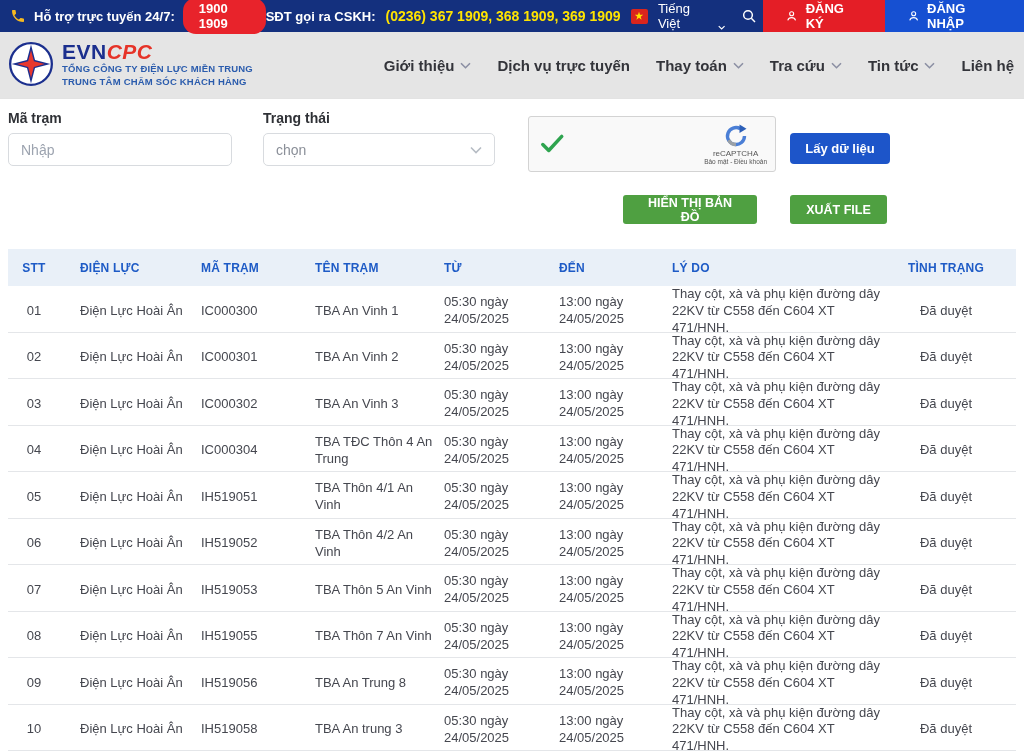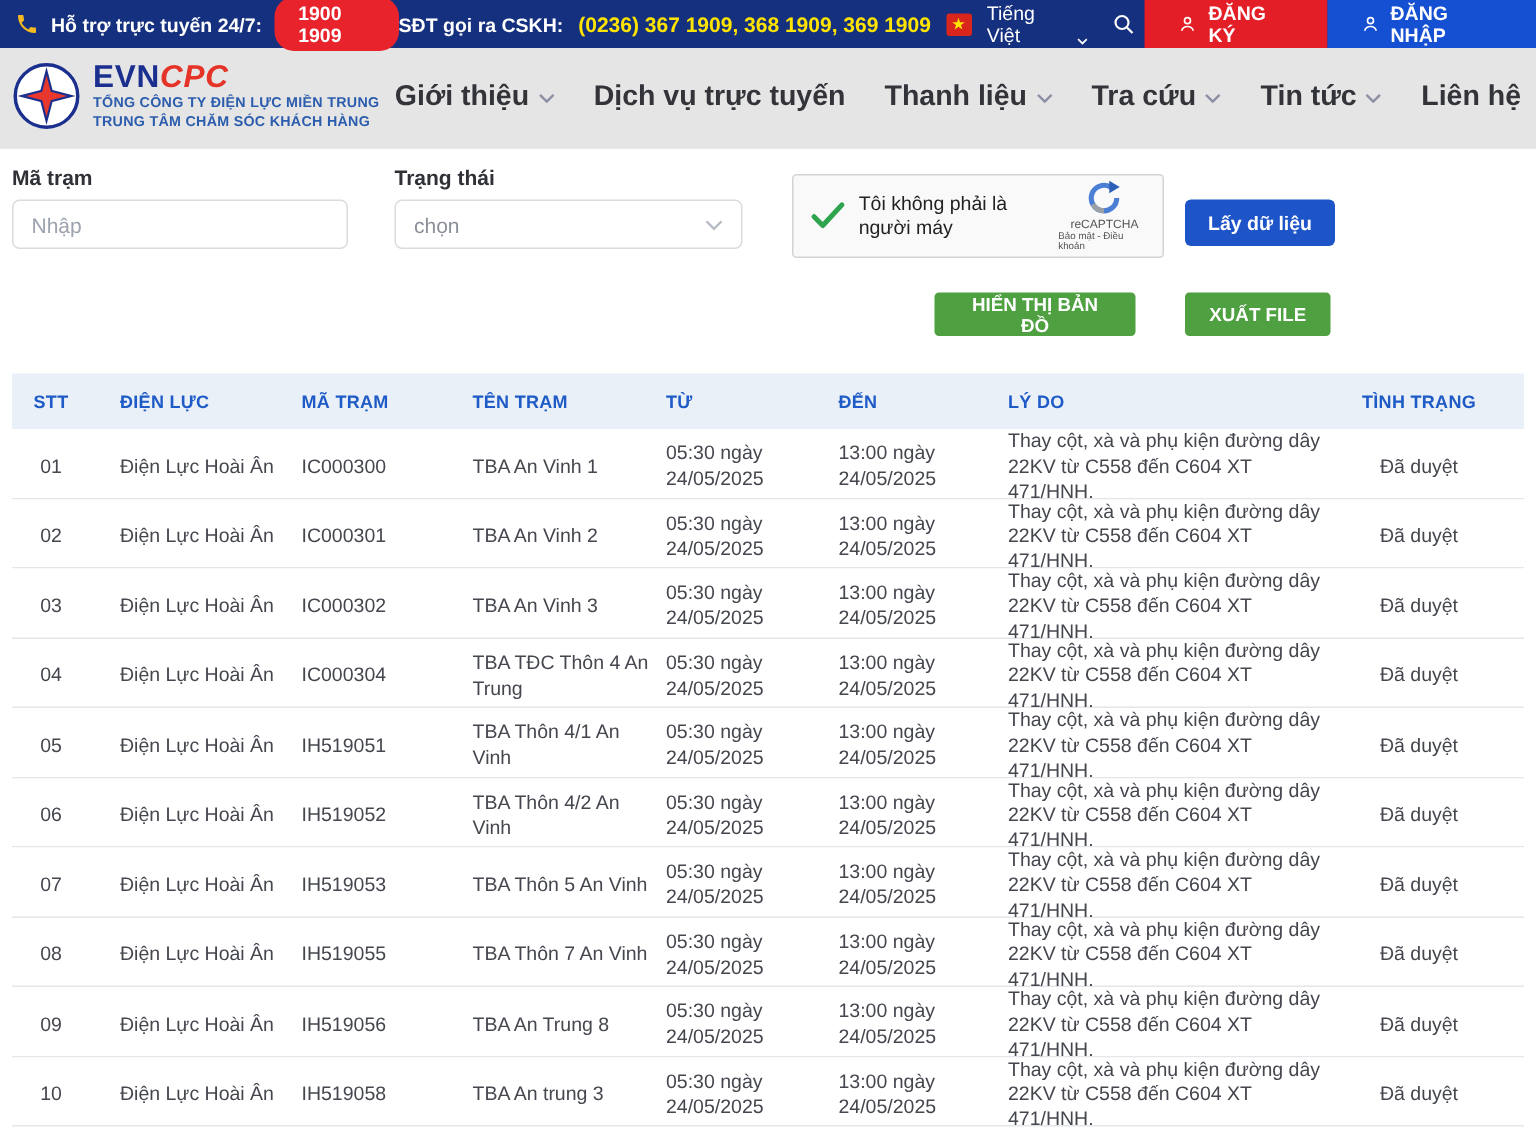--- a/index.html
+++ b/index.html
@@ -23,21 +23,21 @@
   .auth-btn.login { background:#1650D2; }
 
   
   .header { height:67px; background:#e5e5e5; border-bottom:1px solid #E3E3E3; display:flex; align-items:center; justify-content:space-between; padding:0 10px 0 8px; }
   .logo { display:flex; align-items:flex-start; gap:8px; cursor:pointer; }
   .logo-line1 { font-size:21px; font-weight:800; letter-spacing:0.5px; line-height:1.05; }
   .evn { color:#1B2F8E; }
   .cpc { color:#E63328; font-style:italic; }
   .org { font-size:9.5px; font-weight:bold; color:#2B5CAD; letter-spacing:0.2px; line-height:1.35; }
   .nav { display:flex; align-items:center; gap:26px; }
-  .nav-item { display:flex; align-items:center; gap:6px; font-size:19px; font-weight:bold; color:#33343A; cursor:pointer; white-space:nowrap; }
+  .nav-item { display:flex; align-items:center; gap:6px; font-size:15px; font-weight:bold; color:#33343A; cursor:pointer; white-space:nowrap; }
   .nav-item .chev { stroke:#8b8fa3; }
 
   
   .form-area { position:relative; height:150px; }
   .f-label { font-size:14px; font-weight:bold; color:#2F3136; margin-bottom:7px; }
   .fg-matram { position:absolute; left:8px; top:11px; }
   .fg-trangthai { position:absolute; left:263px; top:11px; }
   .f-input { width:224px; height:33px; border:1px solid #D8DBDF; border-radius:5px; padding:0 12px; font-size:14px; color:#14532d; font-family:"Liberation Sans",sans-serif; outline:none; }
   .f-input::placeholder { color:#9CA3AF; }
   .f-select { width:232px; height:33px; border:1px solid #D8DBDF; border-radius:5px; padding:0 12px; font-size:14px; color:#8A8F98; display:flex; align-items:center; justify-content:space-between; cursor:pointer; background:#fff; }
@@ -140,21 +140,21 @@
             <path d="M1 1.3L5.5 5.7L10 1.3" stroke="#8b8fa3" stroke-width="1.6"></path>
           </svg>
   </div>
 
   <div class="nav-item">
     <span class="nav-label">Dịch vụ trực tuyến</span>
 
   </div>
 
   <div class="nav-item">
-    <span class="nav-label">Thanh liệu</span>
+    <span class="nav-label">Thay toán</span>
     <svg class="chev" width="11" height="7" viewBox="0 0 11 7" fill="none">
             <path d="M1 1.3L5.5 5.7L10 1.3" stroke="#8b8fa3" stroke-width="1.6"></path>
           </svg>
   </div>
 
   <div class="nav-item">
     <span class="nav-label">Tra cứu</span>
     <svg class="chev" width="11" height="7" viewBox="0 0 11 7" fill="none">
             <path d="M1 1.3L5.5 5.7L10 1.3" stroke="#8b8fa3" stroke-width="1.6"></path>
           </svg>
@@ -185,21 +185,20 @@
         <span>chọn</span>
         <svg width="12" height="8" viewBox="0 0 12 8" fill="none">
             <path d="M1 1.5L6 6.5L11 1.5" stroke="#B6BCC4" stroke-width="1.6"></path>
           </svg>
       </div>
     </div>
     <div class="recaptcha">
       <svg width="26" height="26" viewBox="0 0 24 24" fill="none">
           <path d="M3.5 12.5L9 18L21 5" stroke="#2EA44F" stroke-width="3.2" stroke-linecap="round" stroke-linejoin="round"></path>
         </svg>
-      <div class="rc-text">Tôi không phải là người máy</div>
       <div class="rc-right">
         <svg width="24" height="24" viewBox="0 0 24 24" fill="none">
           <path d="M20.5 12a8.5 8.5 0 1 1-4.2-7.3" stroke="#4B7FD6" stroke-width="3.4"></path>
           <path d="M12 20.5a8.5 8.5 0 0 1-7.4-4.4" stroke="#9AA0A6" stroke-width="3.4"></path>
           <polygon points="15.5,0.5 22.5,4.7 15.5,8.9" fill="#2C5FB8"></polygon>
         </svg>
         <div class="rc-brand">reCAPTCHA</div>
         <div class="rc-links">Bảo mật - Điều khoản</div>
       </div>
     </div>

